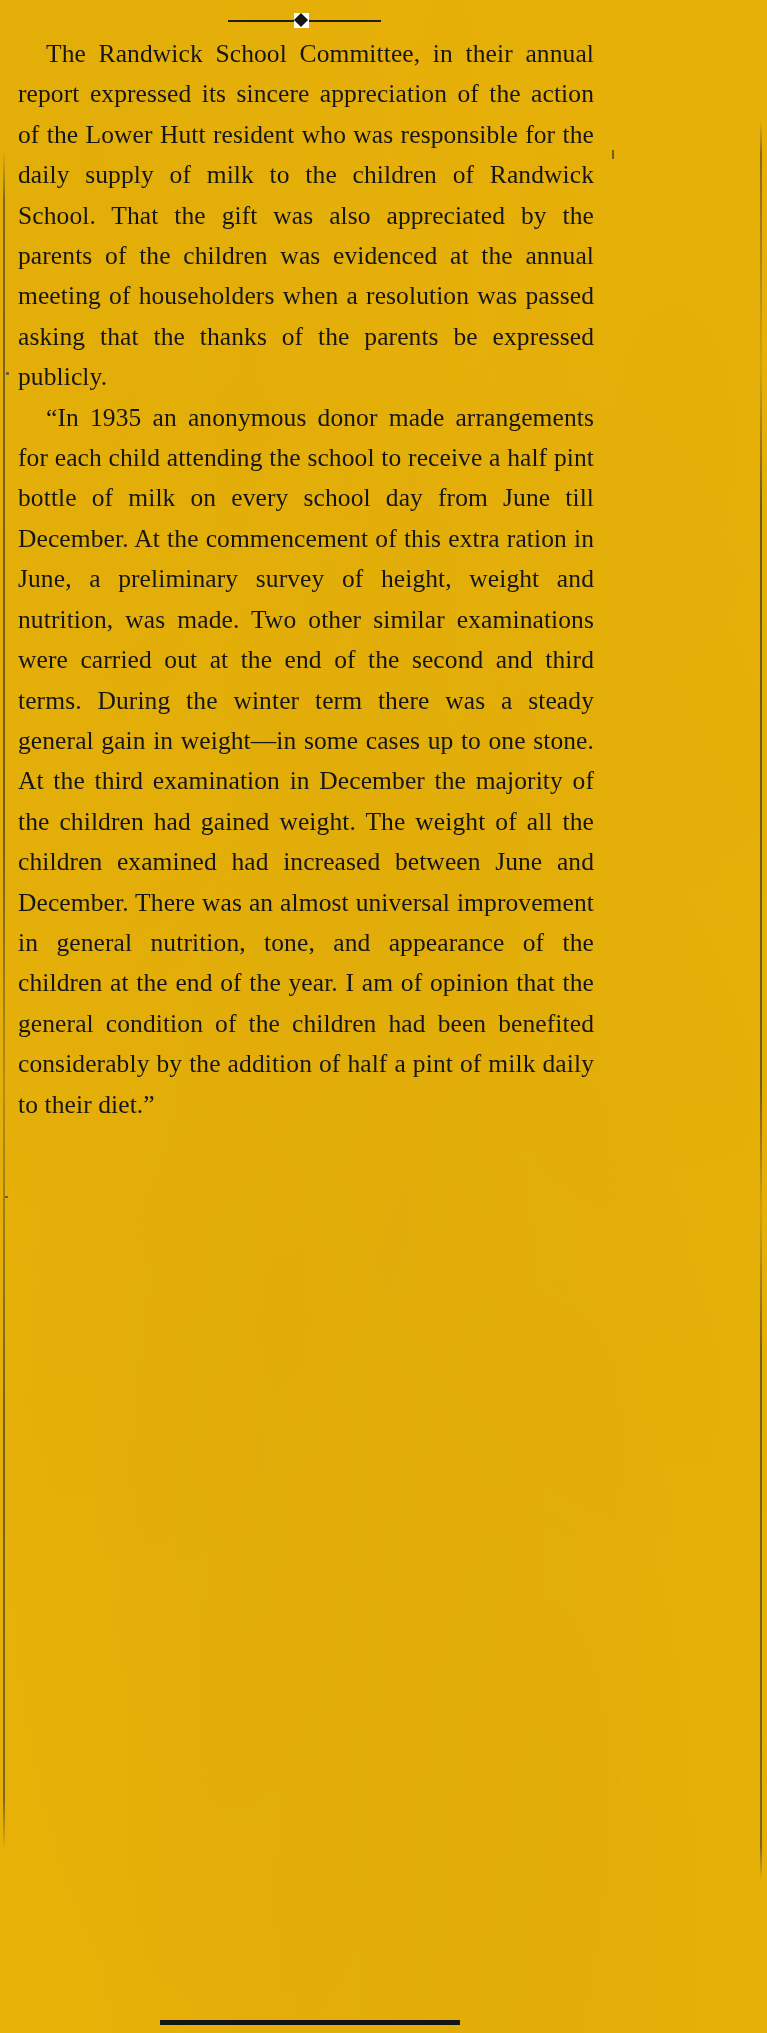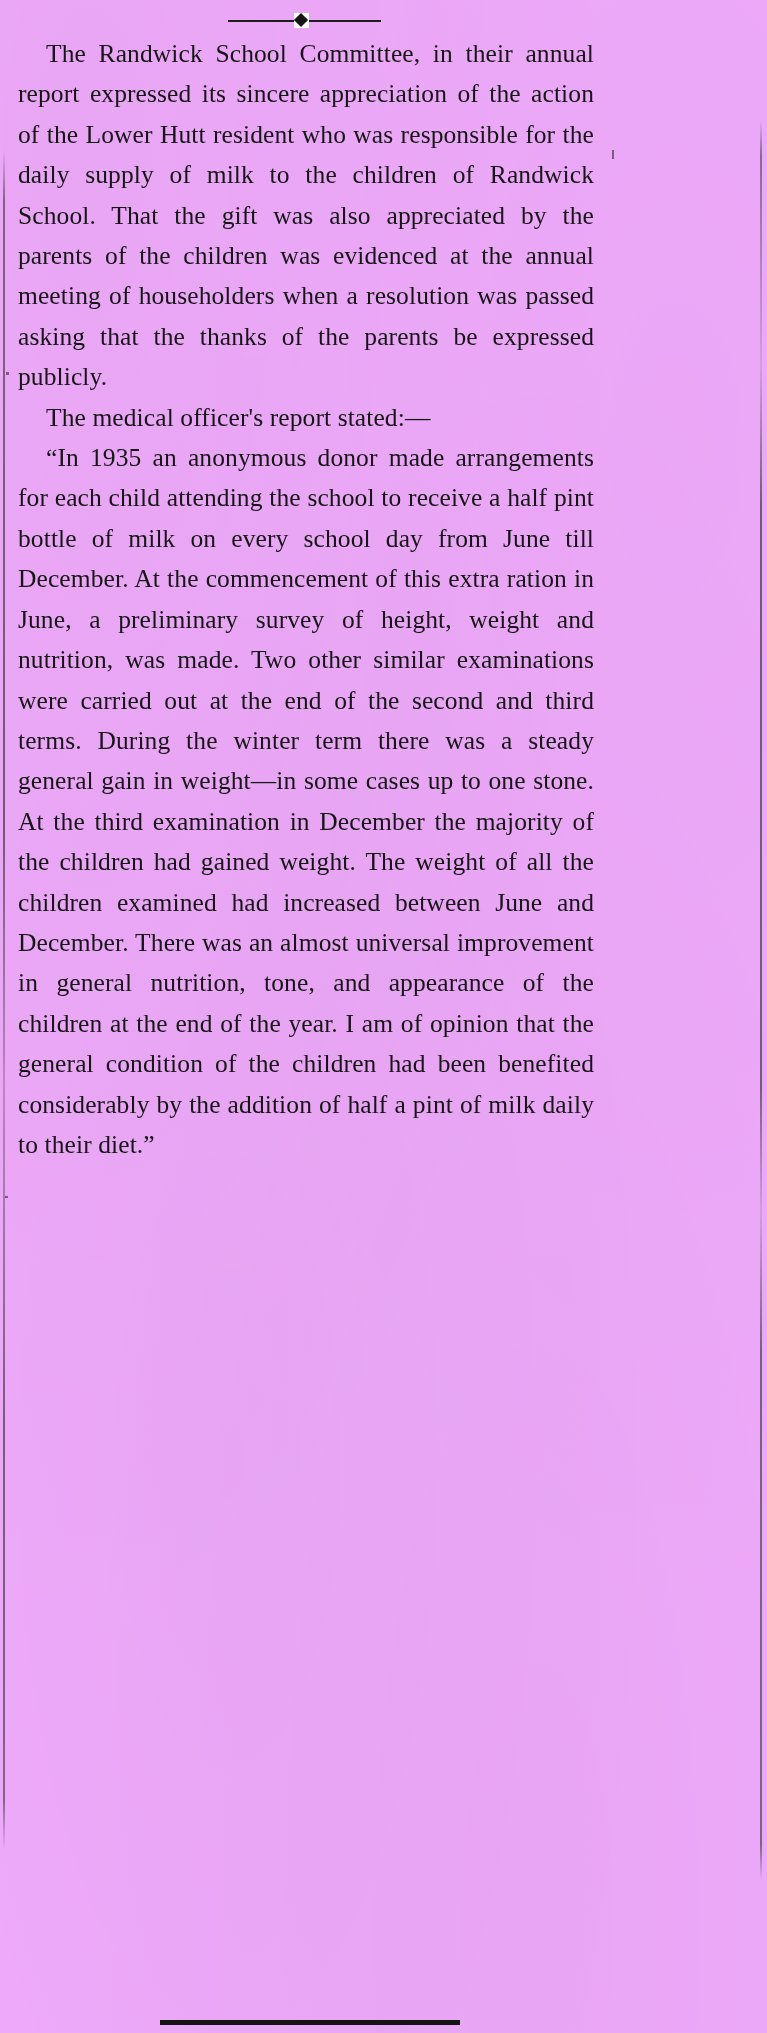--- a/index.html
+++ b/index.html
@@ -12,21 +12,21 @@
     height: 2033px;
     position: relative;
     overflow: hidden;
     font-family: "Liberation Serif", serif;
   }
 
   
   .scan {
     position: absolute;
     inset: 0;
-    background: #f0abfc;
+    background: #eab308;
   }
 
   
   .scan::before {
     content: "";
     position: absolute;
     inset: 0;
     background:
       radial-gradient(ellipse at 12% 8%, rgba(0,0,0,0.030), rgba(0,0,0,0) 58%),
       radial-gradient(ellipse at 88% 22%, rgba(0,0,0,0.022), rgba(0,0,0,0) 55%),
@@ -154,18 +154,17 @@
 
   <div class="rule-left"></div>
   <div class="rule-right"></div>
 
   <div class="speck" style="left:6px; top:372px; width:3px; height:3px;"></div>
   <div class="speck" style="left:5px; top:1196px; width:3px; height:2px;"></div>
   <div class="speck" style="left:612px; top:150px; width:2px; height:9px;"></div>
 
   <div class="article">
     <p>The Randwick School Committee, in their annual report expressed its sincere appreciation of the action of the Lower Hutt resident who was responsible for the daily supply of milk to the children of Randwick School. That the gift was also appreciated by the parents of the children was evidenced at the annual meeting of householders when a resolution was passed asking that the thanks of the parents be expressed publicly.</p>
-    <p>The medical officer's report stated:—</p>
     <p>“In 1935 an anonymous donor made arrangements for each child attending the school to receive a half pint bottle of milk on every school day from June till December. At the commencement of this extra ration in June, a preliminary survey of height, weight and nutrition, was made. Two other similar examinations were carried out at the end of the second and third terms. During the winter term there was a steady general gain in weight—in some cases up to one stone. At the third examination in December the majority of the children had gained weight. The weight of all the children examined had increased between June and December. There was an almost universal improvement in general nutrition, tone, and appearance of the children at the end of the year. I am of opinion that the general condition of the children had been benefited considerably by the addition of half a pint of milk daily to their diet.”</p>
   </div>
 
   <div class="bottom-rule"></div>
 </div>
 
 </body></html>

